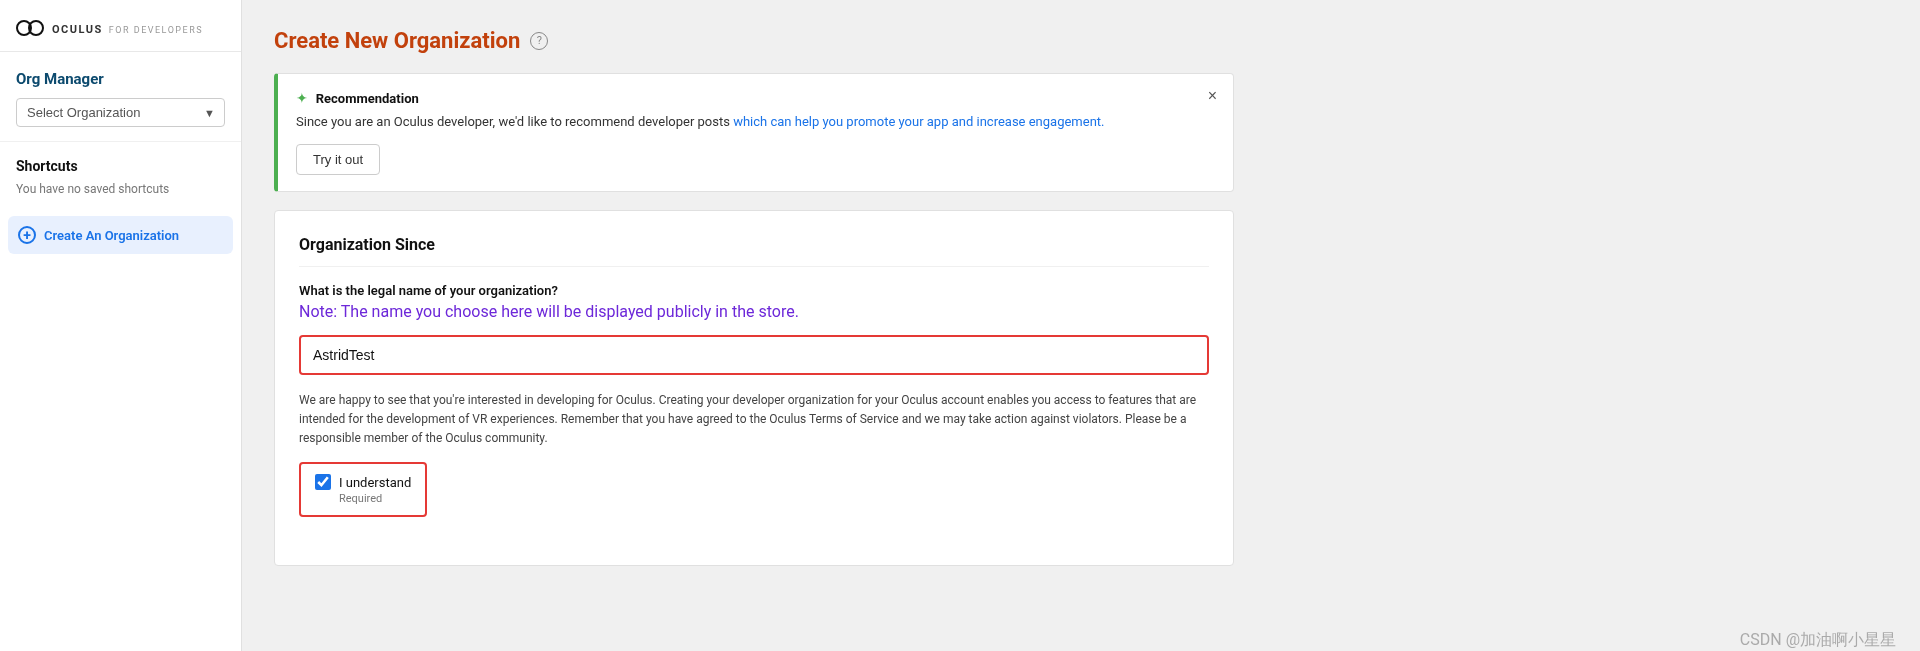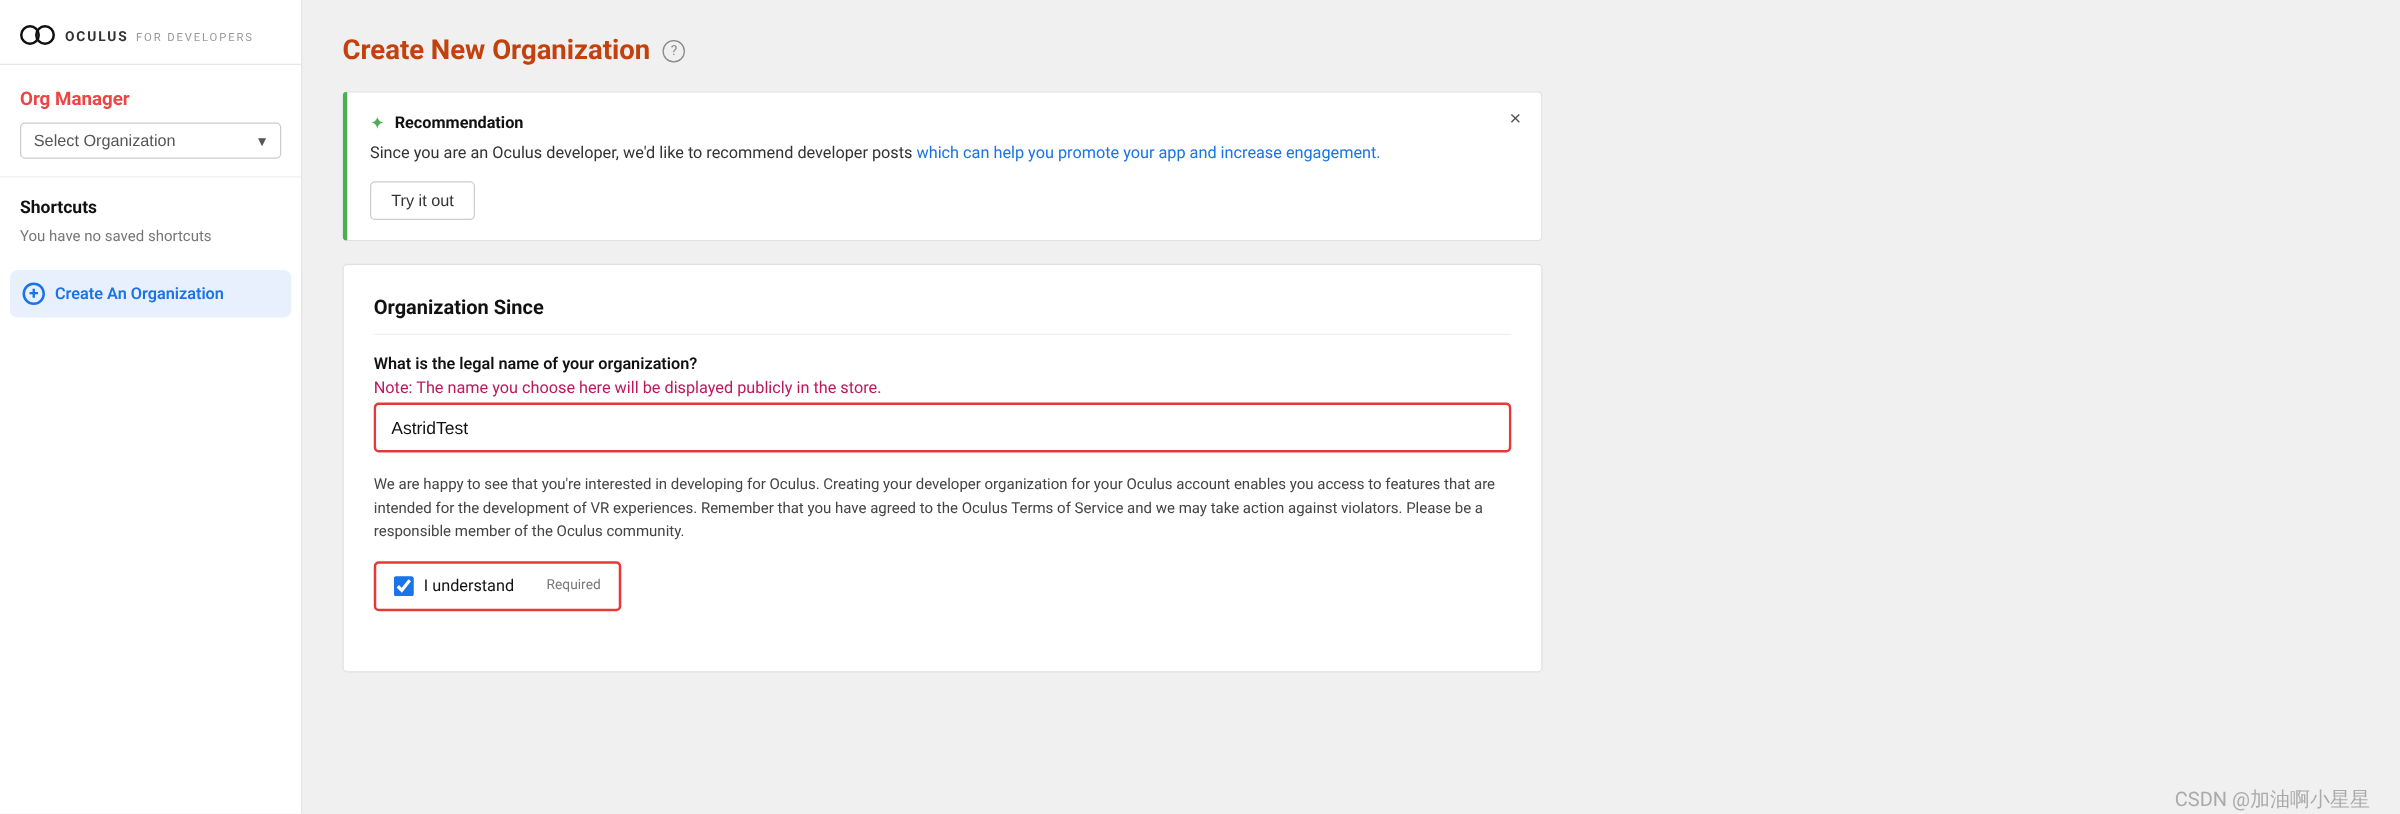--- a/index.html
+++ b/index.html
@@ -49,21 +49,21 @@
       color: #999;
       text-transform: uppercase;
       margin-left: 2px;
     }
     .sidebar-section {
       padding: 18px 16px 8px 16px;
     }
     .sidebar-section-title {
       font-size: 15px;
       font-weight: 700;
-      color: #ef4444;
+      color: #0c4a6e;
       margin-bottom: 10px;
     }
     .org-select-wrapper {
       position: relative;
       margin-bottom: 6px;
     }
     .org-select {
       width: 100%;
       padding: 6px 30px 6px 10px;
       border: 1px solid #ccc;
@@ -231,23 +231,23 @@
       padding-bottom: 12px;
       border-bottom: 1px solid #f0f0f0;
     }
     .form-label {
       font-size: 13px;
       font-weight: 600;
       color: #111;
       margin-bottom: 4px;
     }
     .form-sublabel {
-      font-size: 13px;
-      color: #be185d;
-      margin-bottom: 4px;
+      font-size: 16px;
+      color: #6d28d9;
+      margin-bottom: 14px;
     }
     .form-input-wrapper {
       border: 2px solid #e53935;
       border-radius: 4px;
       margin-bottom: 16px;
     }
     .form-input {
       width: 100%;
       padding: 10px 12px;
       border: none;
@@ -257,21 +257,21 @@
       outline: none;
     }
     .form-agreement-text {
       font-size: 12px;
       color: #444;
       line-height: 1.6;
       margin-bottom: 14px;
     }
     .checkbox-wrapper {
       display: flex;
-      flex-direction: row;
+      flex-direction: column;
       gap: 2px;
       border: 2px solid #e53935;
       border-radius: 4px;
       padding: 10px 14px;
       width: fit-content;
       margin-bottom: 20px;
     }
     .checkbox-row {
       display: flex;
       align-items: center;

